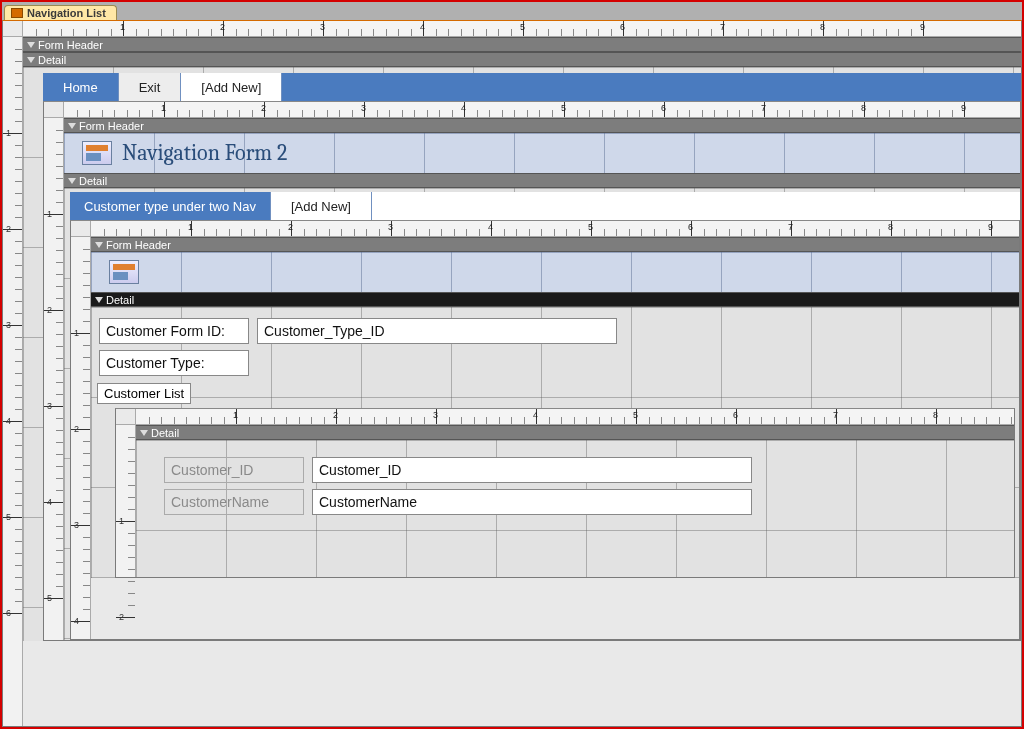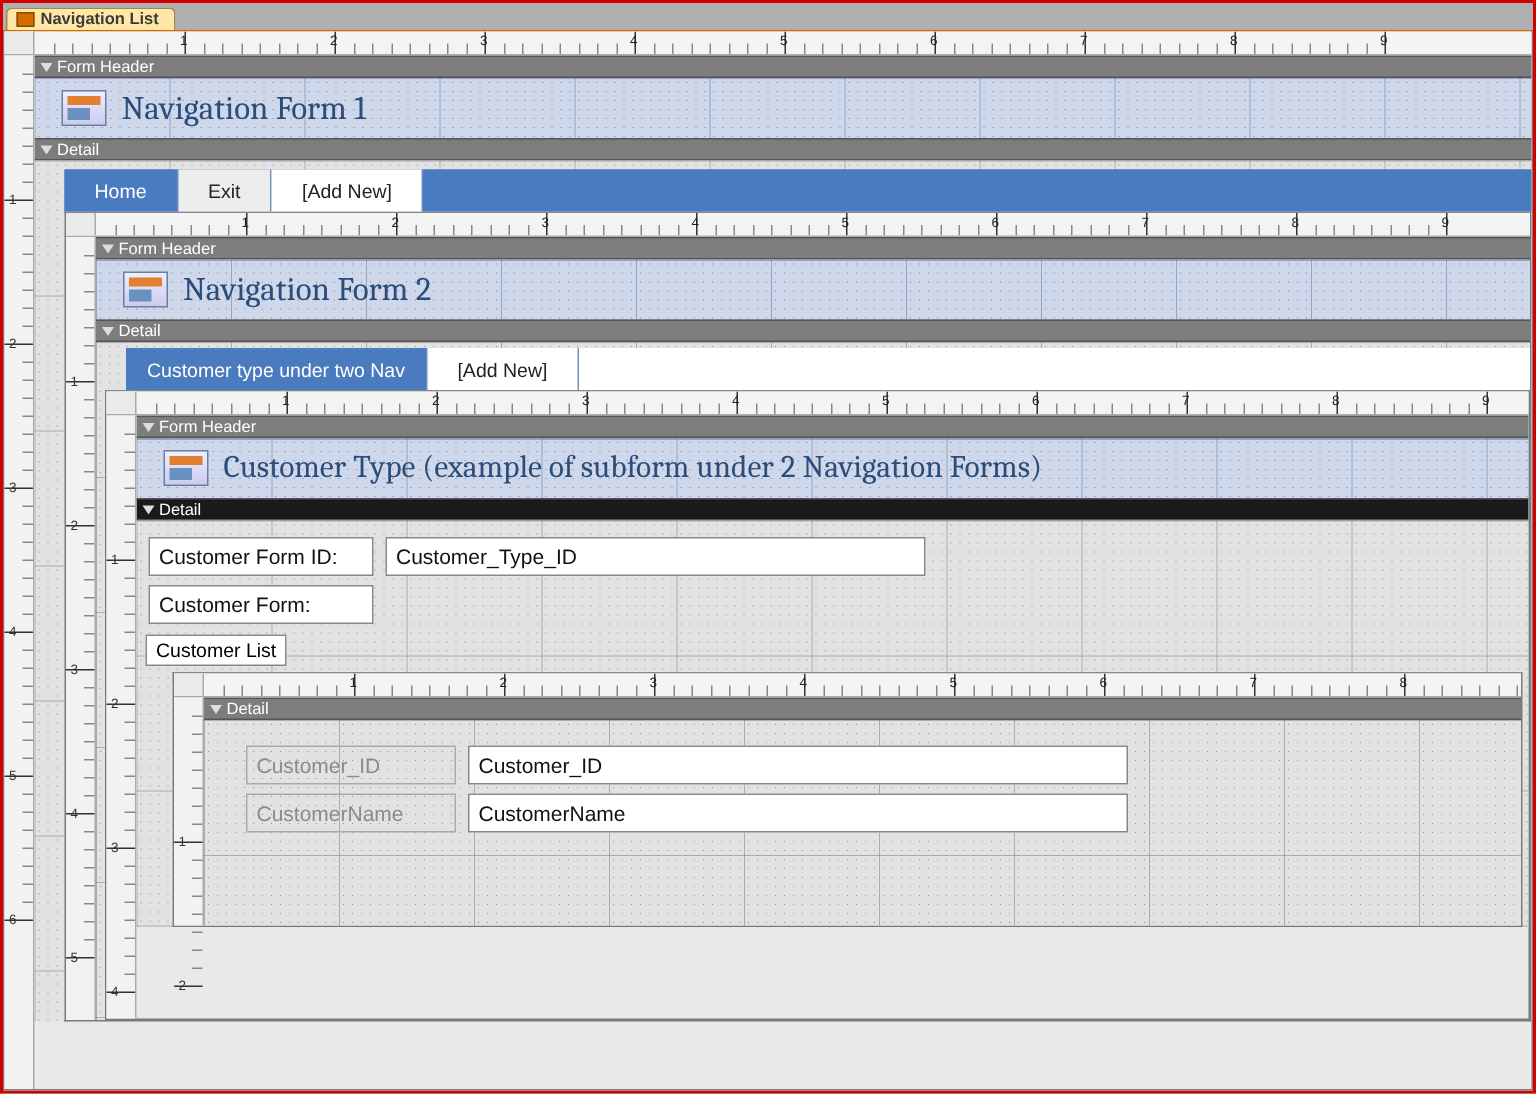--- a/index.html
+++ b/index.html
@@ -414,24 +414,20 @@
           <div class="vtick-minor" style="top: 528px;"></div>
           <div class="vtick-minor" style="top: 540px;"></div>
           <div class="vtick-minor" style="top: 552px;"></div>
           <div class="vtick-minor" style="top: 564px;"></div>
         </div>
       <div class="canvas">
 
         <div class="section-bar">
           <span class="section-glyph down"></span>
           <span>Form Header</span>
-        </div>
-        <div class="dotted-bg form-header-band">
-          <div class="form-logo"></div>
-          <div class="form-title">Navigation Form 1</div>
         </div>
 
         <div class="section-bar">
           <span class="section-glyph down"></span>
           <span>Detail</span>
         </div>
 
         <div class="dotted-bg-gray" style="padding:6px 0 0 0;">
 
           <div class="nav-strip" style="margin:0 0 0 20px;">
@@ -593,21 +589,21 @@
                   <div class="form-title">Navigation Form 2</div>
                 </div>
 
                 <div class="section-bar">
                   <span class="section-glyph down"></span>
                   <span>Detail</span>
                 </div>
 
                 <div class="dotted-bg-gray" style="padding-top:4px;">
 
-                  <div class="nav-strip" style="margin-left:20px;">
+                  <div class="nav-strip" style="margin-left:6px;">
                     <div class="nav-tab active" style="padding:0 14px;">
                         <span>Customer type under two Nav</span>
                       </div>
                     <div class="nav-tab addnew">
                         <span>[Add New]</span>
                       </div>
                     <div class="after" style="background:#fff;"></div>
                   </div>
 
                   <div class="design-area nested" style="margin-left:6px; height:420px;">
@@ -737,35 +733,34 @@
                           <div class="vtick-minor" style="top: 372px;"></div>
                         </div>
                       <div class="canvas">
 
                         <div class="section-bar">
                           <span class="section-glyph down"></span>
                           <span>Form Header</span>
                         </div>
                         <div class="dotted-bg form-header-band">
                           <div class="form-logo"></div>
-                          <div class="form-title" style="font-size:21px;">Customer Type (example of subform under 2 Navigation Forms)</div>
                         </div>
 
                         <div class="section-bar detail-dark">
                           <span class="section-glyph down"></span>
                           <span>Detail</span>
                         </div>
 
                         <div class="dotted-bg-gray" style="padding-top:8px;">
                           <div class="field-row">
                             <div class="field-label">Customer Form ID:</div>
                             <div class="field-box">Customer_Type_ID</div>
                           </div>
                           <div class="field-row">
-                            <div class="field-label">Customer Form:</div>
+                            <div class="field-label">Customer Type:</div>
                           </div>
 
                           <span class="sublabel">Customer List</span>
 
                           
                           <div class="design-area nested" style="margin:2px 4px 0 24px; height:170px;">
                             <div class="ruler-row">
                               <div class="ruler-corner"></div>
                               <div class="hruler" id="hruler-deep">
                                   <div class="tick-major" style="left: 100px;"></div>

